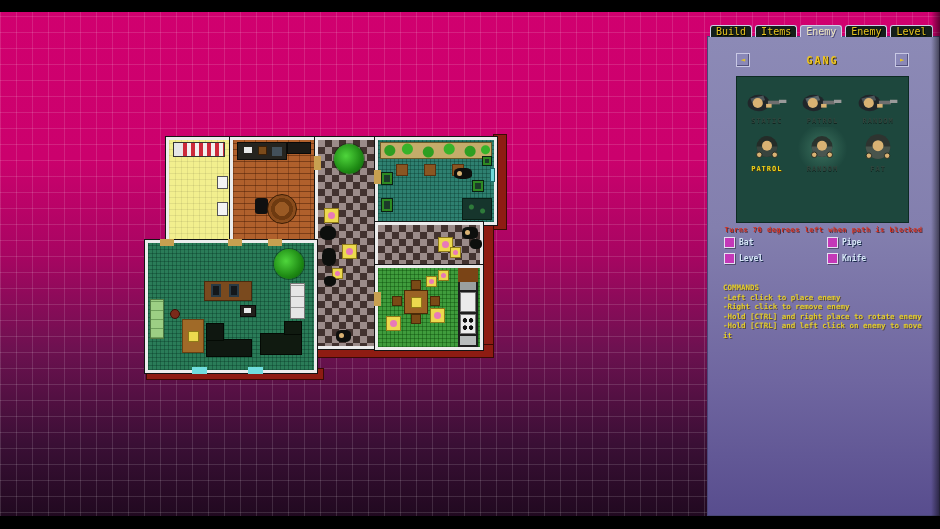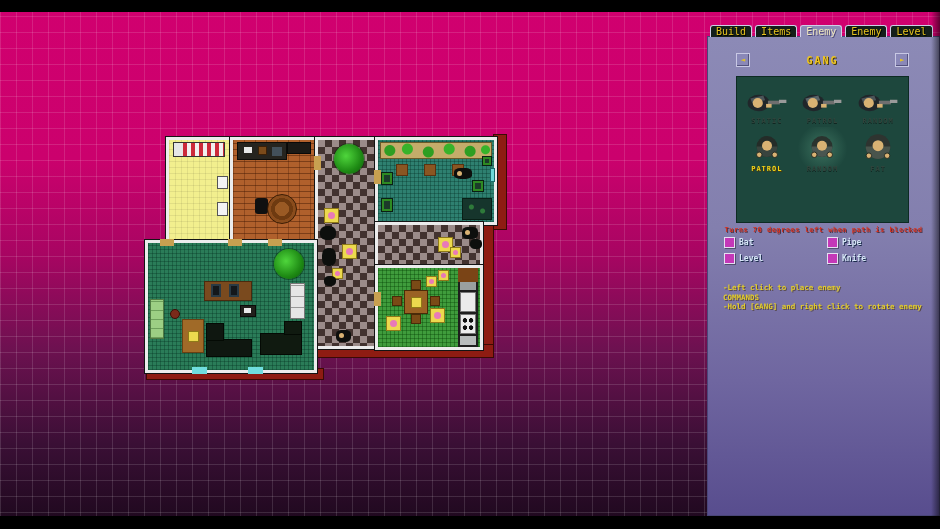--- a/index.html
+++ b/index.html
@@ -308,22 +308,24 @@
         <span class="cb"></span>
         <span class="weapon-label">Level</span>
       </div>
       <div class="weapon">
         <span class="cb"></span>
         <span class="weapon-label">Knife</span>
       </div>
     </div>
 
     <div class="commands">
+      <div>COMMANDS</div>
       <div>-Left click to place enemy</div>
-      <div>COMMANDS</div>
-      <div>-Hold [GANG] and right click to rotate enemy</div>
+      <div>-Right click to remove enemy</div>
+      <div>-Hold [CTRL] and right place to rotate enemy</div>
+      <div>-Hold [CTRL] and left click on enemy to move it</div>
     </div>
   </div>
 
   <div class="vignette-right"></div>
   <div class="bar top"></div>
   <div class="bar bottom"></div>
 </div>
 
 </body></html>

